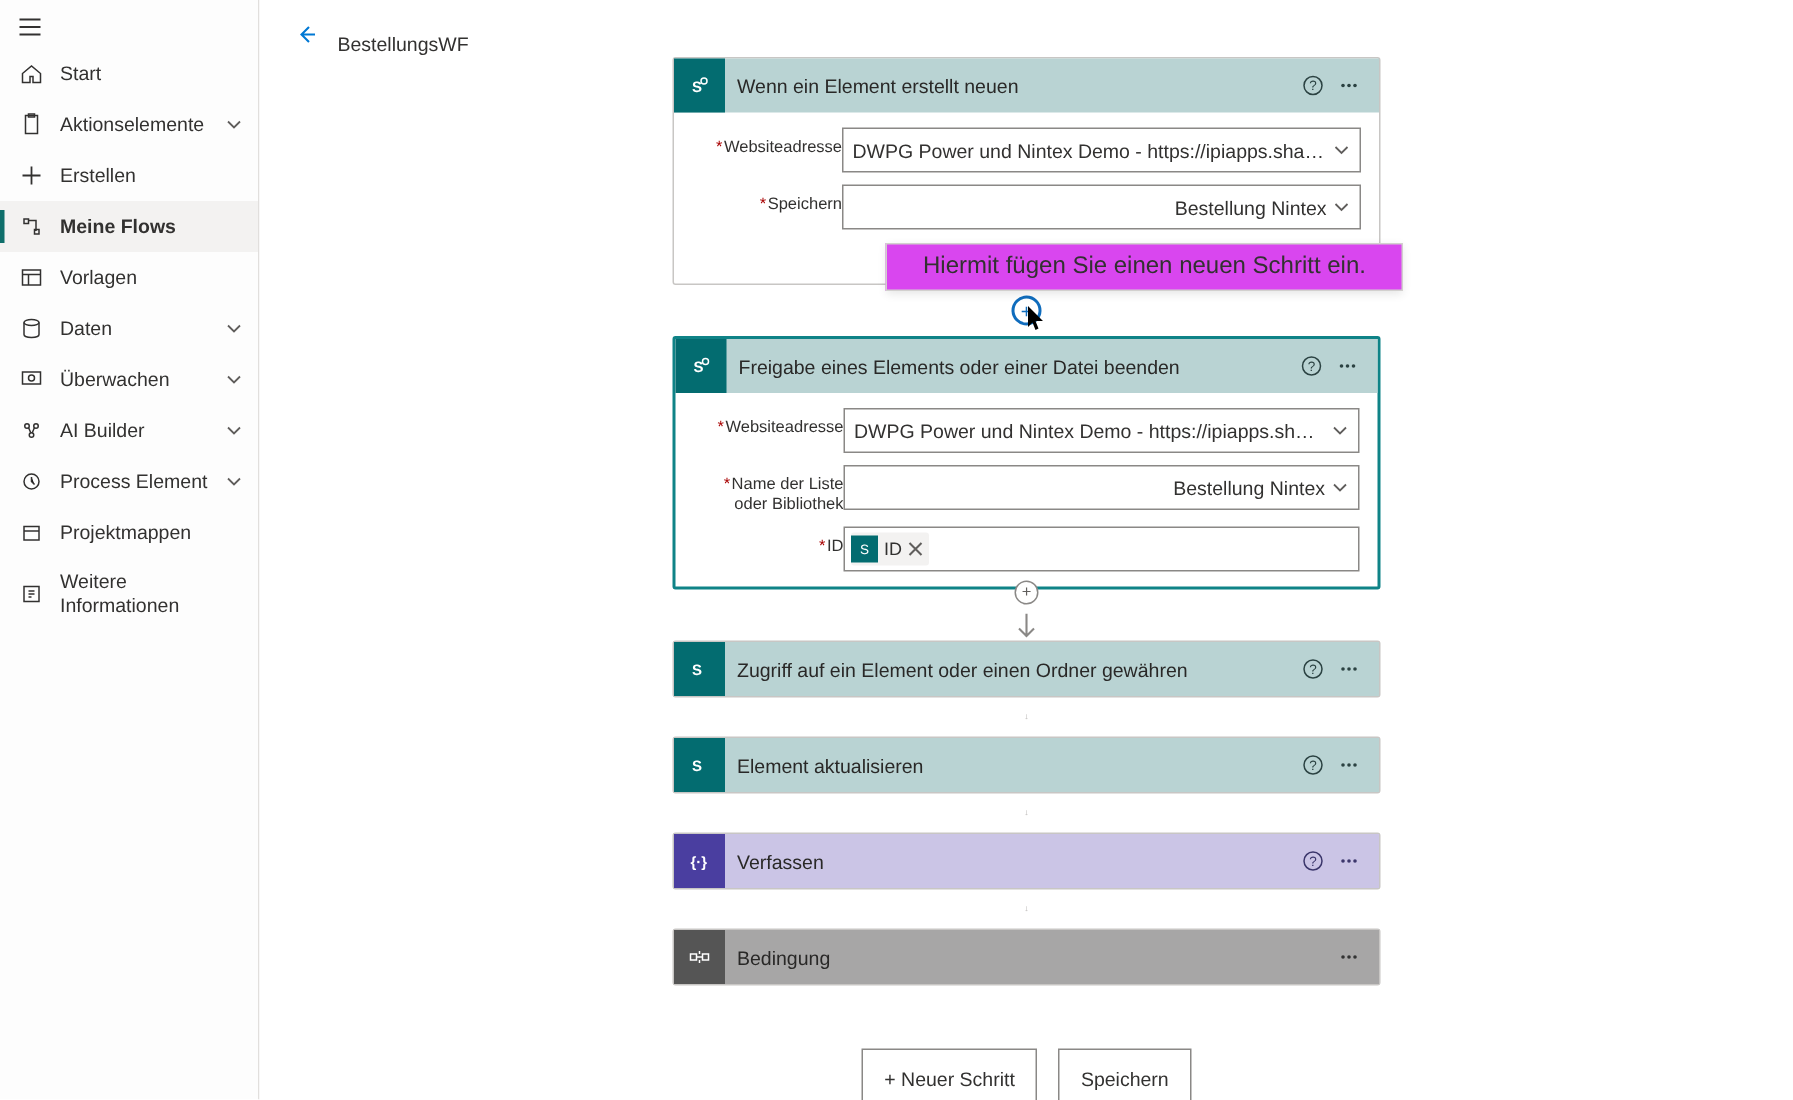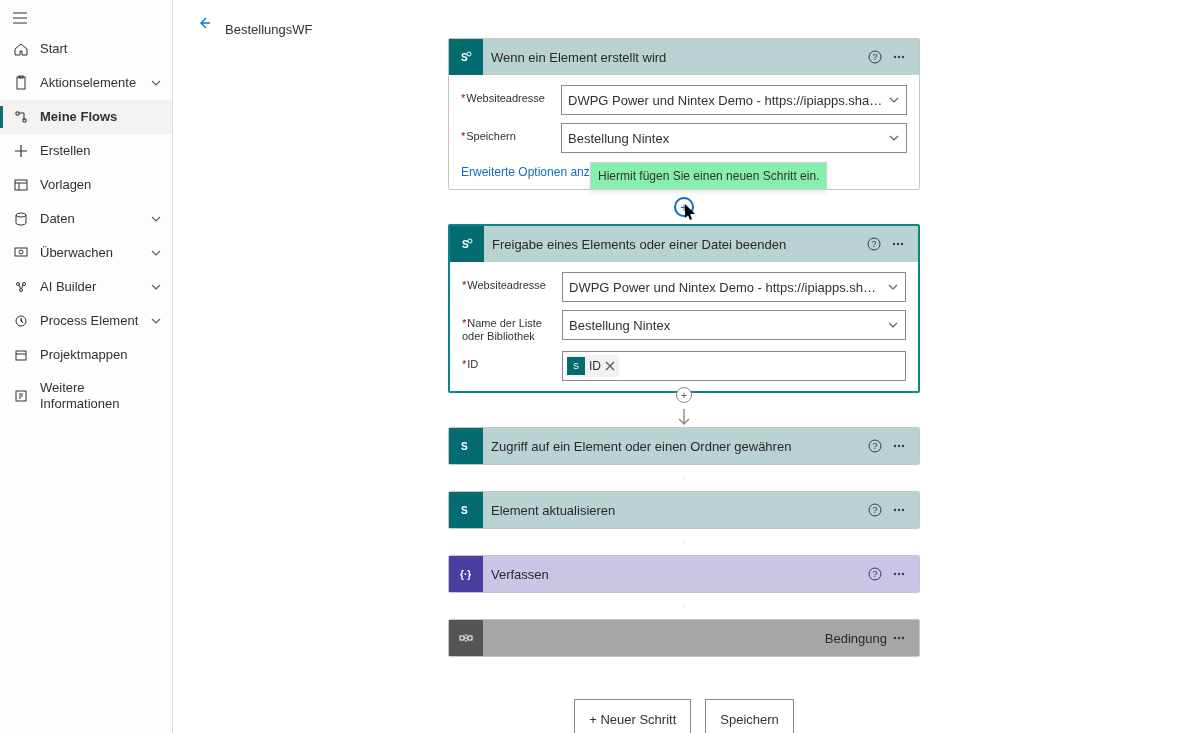--- a/index.html
+++ b/index.html
@@ -106,21 +106,21 @@
     border: 2px solid #0f8387;
   }
   .card-head {
     display: flex;
     align-items: center;
     height: 36px;
     padding-right: 8px;
   }
   .card-head.sp { background: #b9d3d3; }
   .card-head.compose { background: #cbc5e6; }
-  .card-head.condition { background: #a7a6a6; text-align: right; }
+  .card-head.condition { background: #a7a6a6; }
   .connector-icon {
     width: 34px; height: 36px;
     display: inline-flex;
     align-items: center;
     justify-content: center;
     color: #fff;
     font-size: 12px;
     font-weight: 600;
     flex-shrink: 0;
   }
@@ -136,20 +136,21 @@
   .card-help, .card-menu {
     width: 24px; height: 24px;
     display: inline-flex;
     align-items: center;
     justify-content: center;
     cursor: pointer;
     color: #2b4242;
   }
   .card-body {
     padding: 10px 12px 10px 12px;
+    text-align: right;
   }
   .field-row {
     display: flex;
     align-items: flex-start;
     margin-bottom: 8px;
   }
   .field-row:last-child { margin-bottom: 0; }
   .field-label {
     width: 100px;
     font-size: 11px;
@@ -249,24 +250,24 @@
   .cursor-icon {
     position: absolute;
     left: 11px; top: 7px;
     z-index: 4;
     pointer-events: none;
   }
   .tooltip {
     position: absolute;
     left: 142px;
     top: -28px;
-    background: #86efac;
+    background: #d946ef;
     border: 1px solid #d2d0ce;
-    padding: 6px 7px;
-    font-size: 12px;
+    padding: 6px 24px;
+    font-size: 16px;
     color: #323130;
     white-space: nowrap;
     box-shadow: 0 2px 6px rgba(0,0,0,0.1);
     z-index: 5;
   }
   
   .mini-add {
     width: 16px; height: 16px;
     border: 1px solid #8a8886;
     border-radius: 50%;
@@ -333,36 +334,36 @@
             <rect x="4" y="2" width="8" height="12" fill="none" stroke="#323130"></rect>
             <rect x="6" y="1" width="4" height="2" fill="none" stroke="#323130"></rect>
           </svg>
       </span>
       <span class="nav-label">Aktionselemente</span>
       <svg class="nav-chevron" viewBox="0 0 12 12">
           <path fill="none" stroke="#605e5c" stroke-width="1.2" d="M2 4l4 4 4-4"></path>
         </svg>
     </div>
 
+    <div class="nav-item">
+      <span class="nav-icon">
+        <svg width="16" height="16" viewBox="0 0 16 16">
+            <path stroke="#323130" stroke-width="1.2" d="M8 2v12M2 8h12"></path>
+          </svg>
+      </span>
+      <span class="nav-label">Erstellen</span>
+    </div>
+
     <div class="nav-item active">
       <span class="nav-icon">
         <svg width="16" height="16" viewBox="0 0 16 16">
             <path fill="none" stroke="#323130" d="M3 3h3v3H3zM10 10h3v3h-3zM6 4h5v7"></path>
           </svg>
       </span>
       <span class="nav-label">Meine Flows</span>
-    </div>
-
-    <div class="nav-item">
-      <span class="nav-icon">
-        <svg width="16" height="16" viewBox="0 0 16 16">
-            <path stroke="#323130" stroke-width="1.2" d="M8 2v12M2 8h12"></path>
-          </svg>
-      </span>
-      <span class="nav-label">Erstellen</span>
     </div>
 
     <div class="nav-item">
       <span class="nav-icon">
         <svg width="16" height="16" viewBox="0 0 16 16">
             <rect x="2" y="3" width="12" height="10" fill="none" stroke="#323130"></rect>
             <path stroke="#323130" d="M2 6h12M6 6v7"></path>
           </svg>
       </span>
       <span class="nav-label">Vorlagen</span>
@@ -458,21 +459,21 @@
       <div class="flow-col">
 
         <div class="card">
           <div class="card-head sp">
             <span class="connector-icon sp-ic">
               <svg width="16" height="16" viewBox="0 0 16 16">
                   <text x="3" y="12" font-size="10" fill="#fff" font-weight="700">S</text>
                   <circle cx="11" cy="5" r="2" fill="none" stroke="#fff" stroke-width="1"></circle>
                 </svg>
             </span>
-            <span class="card-title">Wenn ein Element erstellt wird</span>
+            <span class="card-title">Wenn ein Element erstellt neuen</span>
             <span class="card-help">
               <svg width="16" height="16" viewBox="0 0 16 16">
                   <circle cx="8" cy="8" r="6" fill="none" stroke="#2b4242"></circle>
                   <text x="5.5" y="11" font-size="9" fill="#2b4242">?</text>
                 </svg>
             </span>
             <span class="card-menu">
               <svg width="16" height="16" viewBox="0 0 16 16">
                   <circle cx="4" cy="8" r="1.2" fill="#2b4242"></circle>
                   <circle cx="8" cy="8" r="1.2" fill="#2b4242"></circle>

